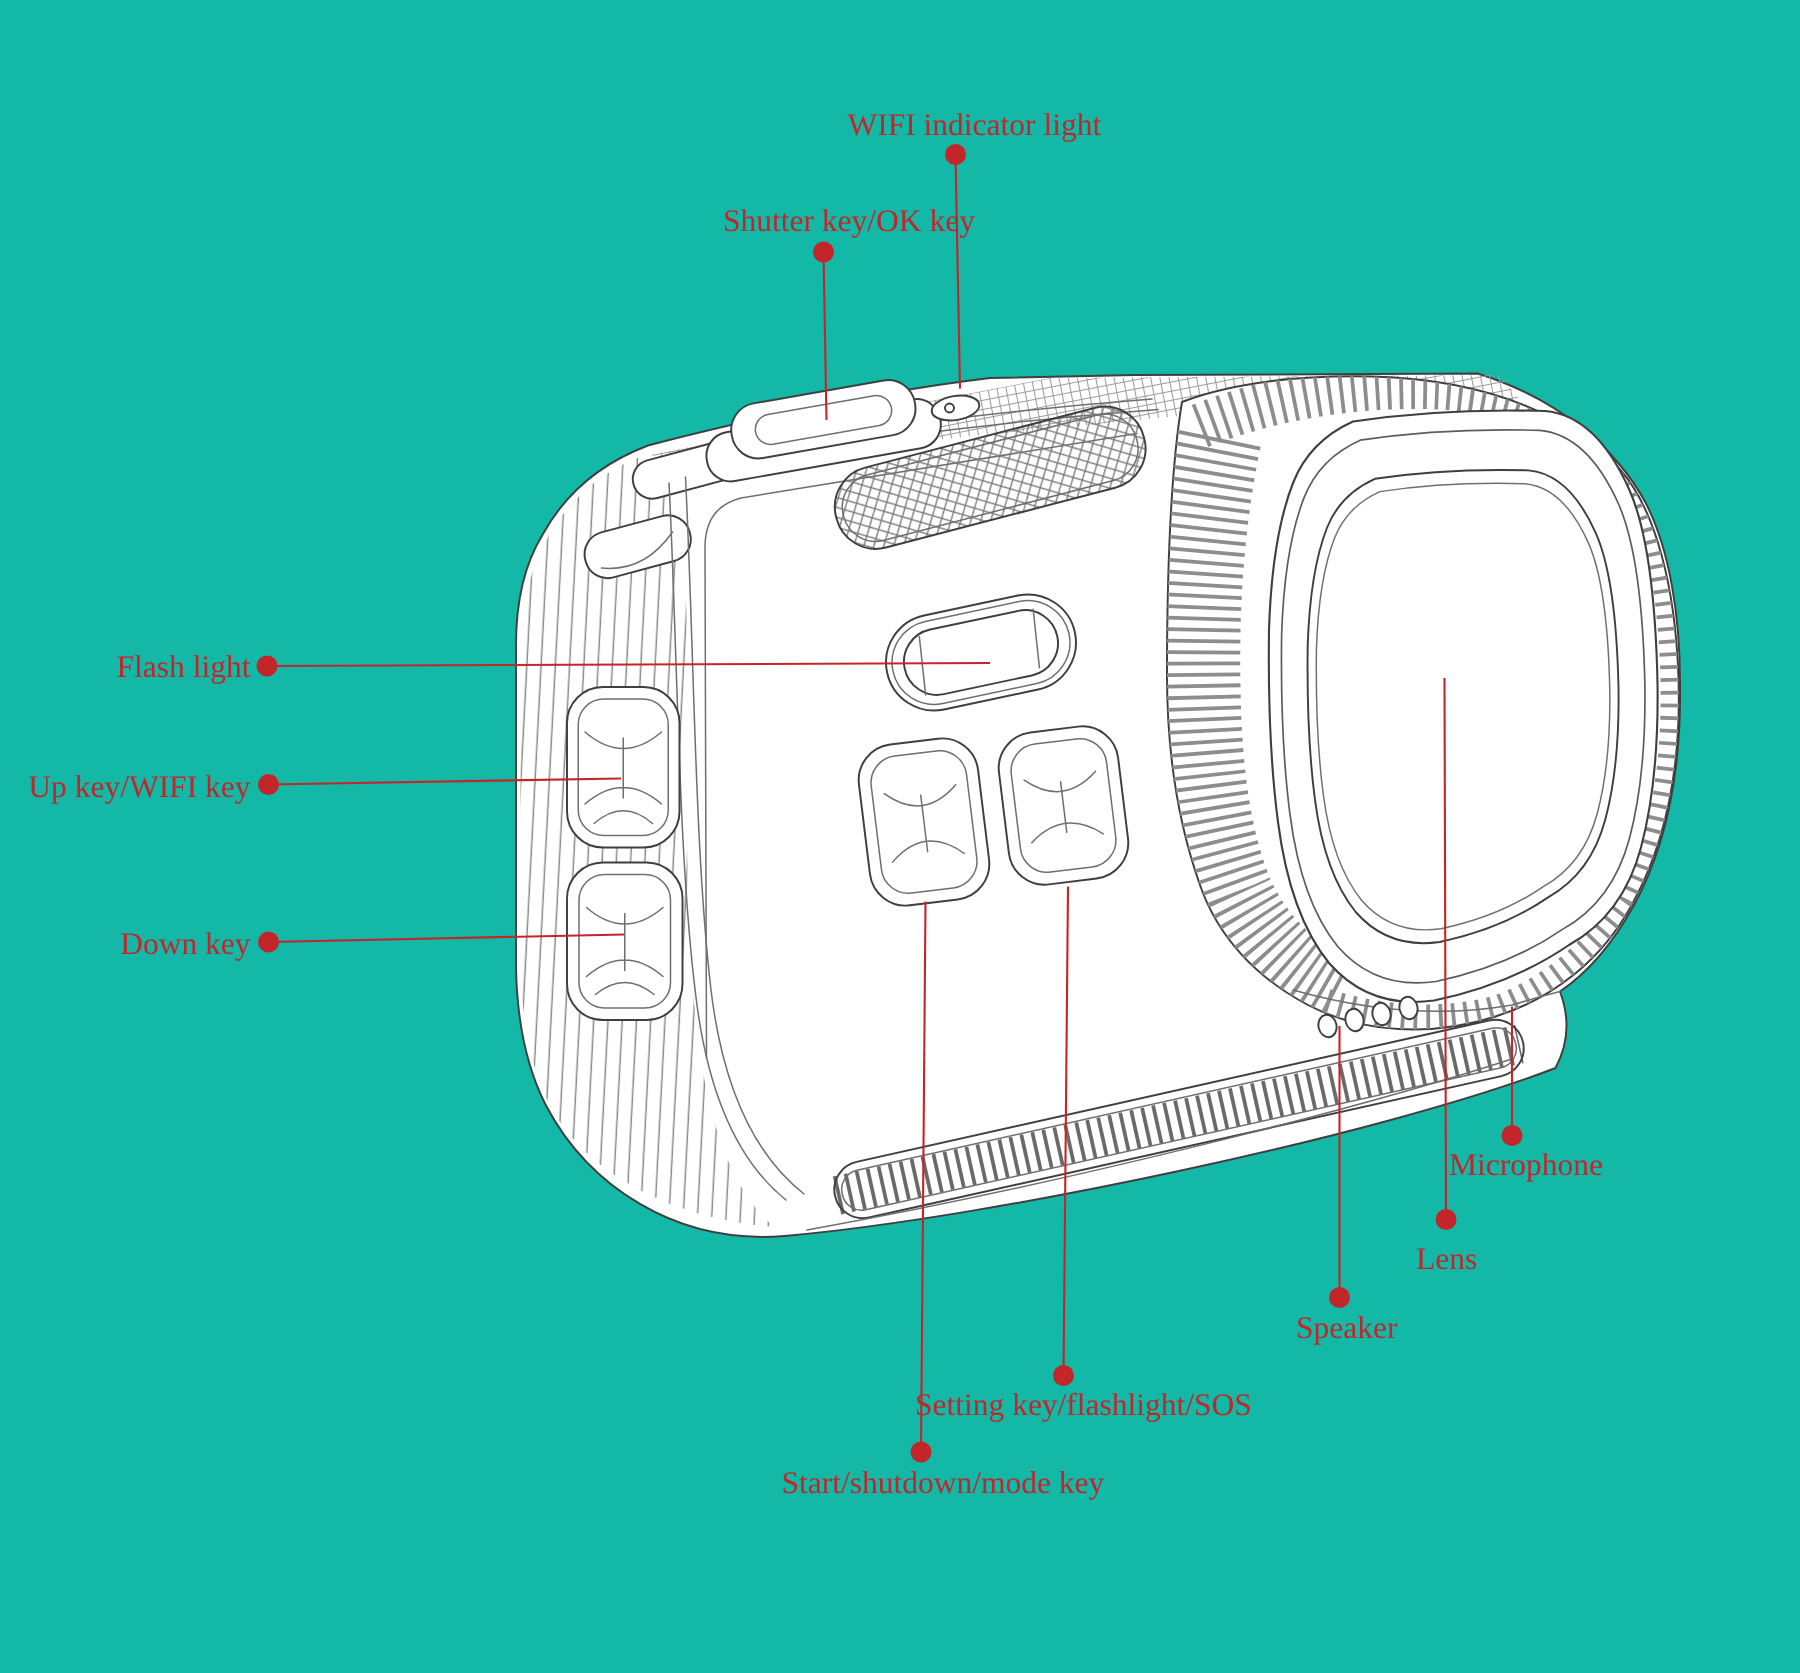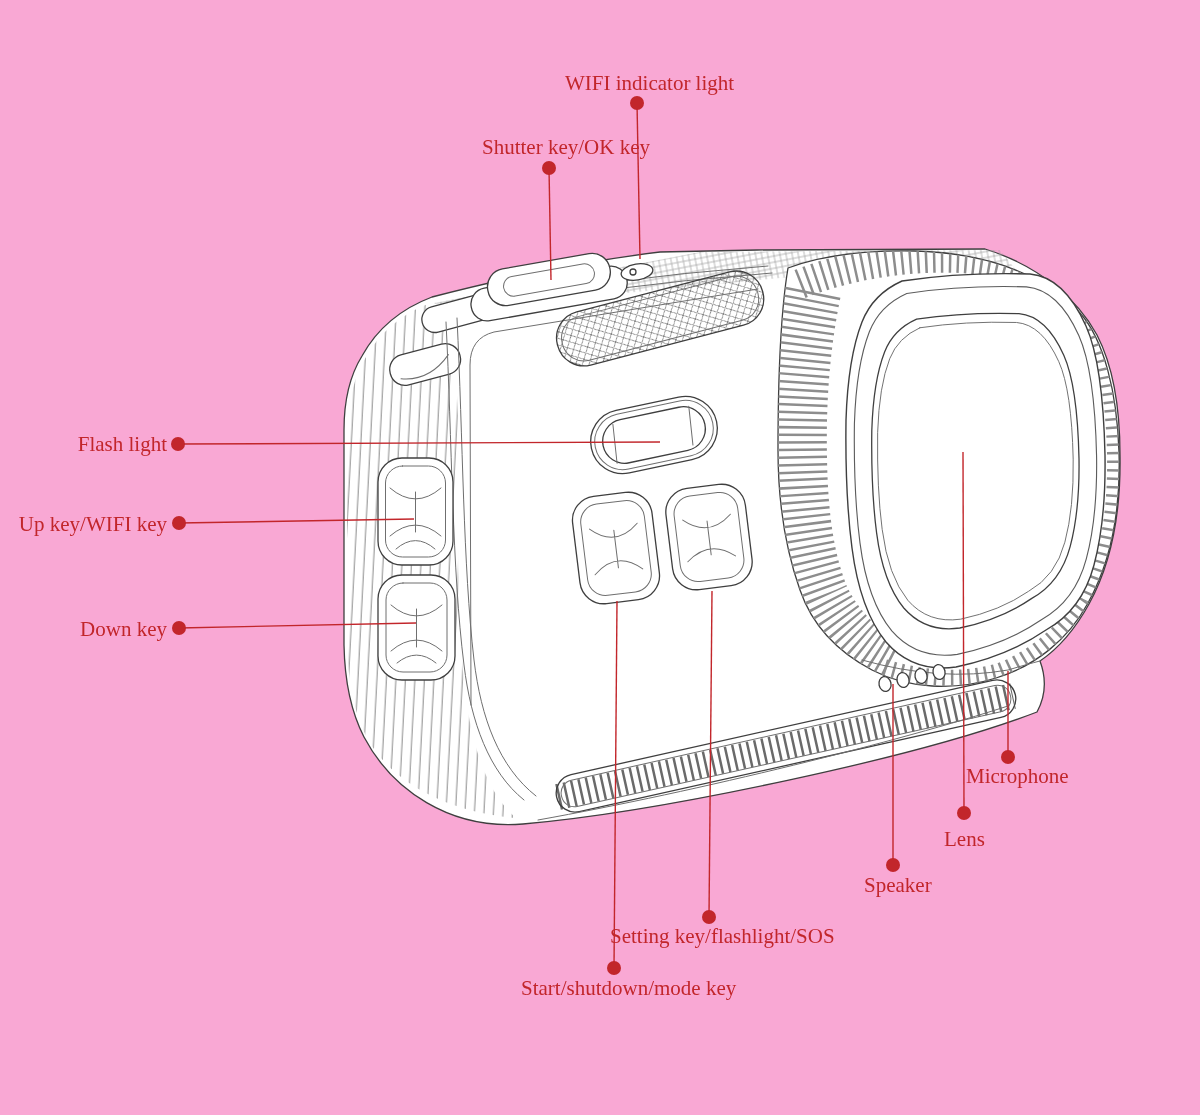--- a/index.html
+++ b/index.html
@@ -1,21 +1,21 @@
 <!DOCTYPE html>
 <html style="--accent: #c2262b; --ink: #3f3f3f;"><head>
 <meta charset="utf-8">
 <style>
   :root { --accent: #c2262b; --ink: #3f3f3f; }
   html, body { margin: 0; padding: 0; background: #ffffff; }
   .stage {
     position: relative;
     width: 1200px;
     height: 1115px;
-    background: #f9a8d4;
+    background: #14b8a6;
     overflow: hidden;
     font-family: "Liberation Serif", "DejaVu Serif", serif;
   }
   .stage > svg { position: absolute; left: 0; top: 0; }
   .cam { stroke: var(--ink); stroke-width: 1.3; fill: none; stroke-linejoin: round; stroke-linecap: round; }
   .fillw { fill: #ffffff; }
   .thin { stroke: #6f6f6f; stroke-width: 1; }
   .callouts line { stroke: var(--accent); stroke-width: 1.4; }
   .callouts circle { fill: var(--accent); stroke: none; }
   .callouts text { fill: var(--accent); font-size: 21px; font-family: "Liberation Serif", "DejaVu Serif", serif; stroke: none; }

